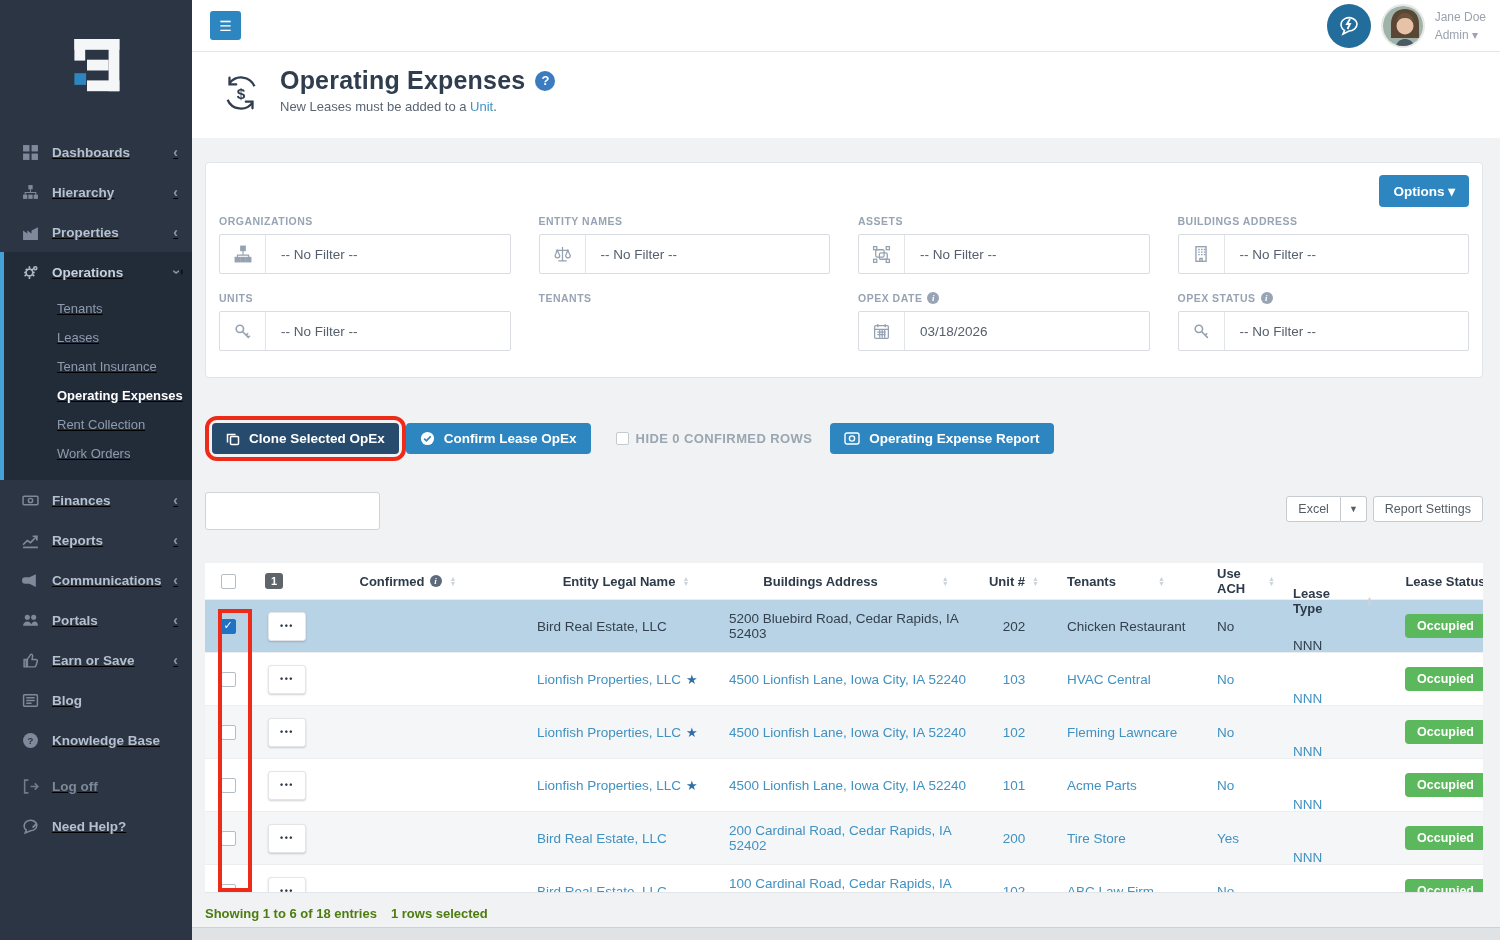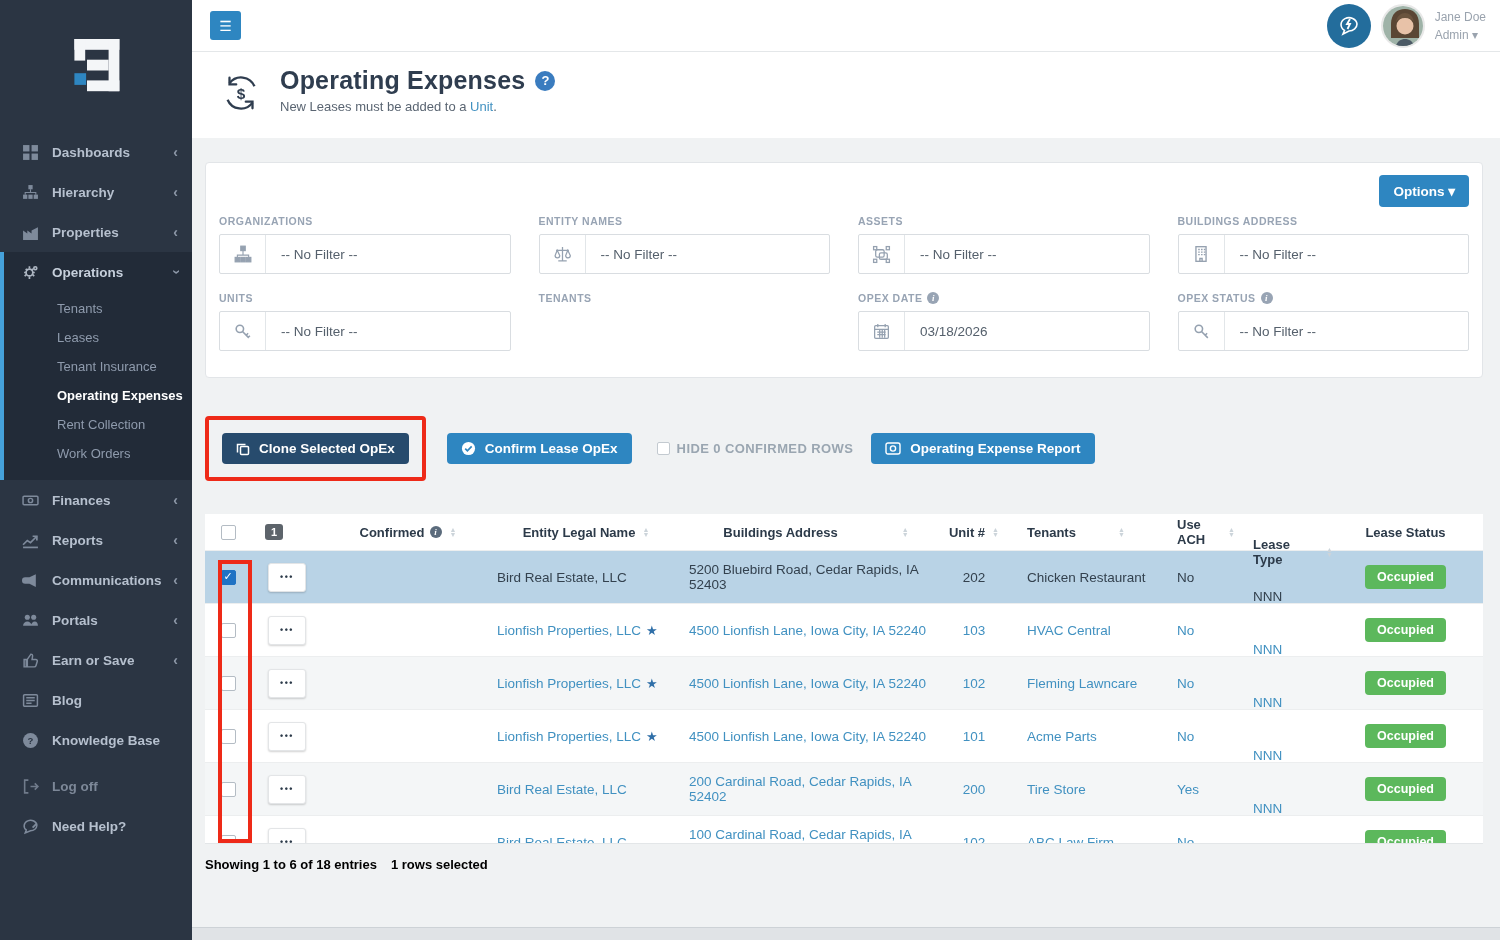--- a/index.html
+++ b/index.html
@@ -1,20 +1,20 @@
 <!DOCTYPE html>
 <html><head>
 <meta charset="utf-8">
 <style>
   * { box-sizing: border-box; margin: 0; padding: 0; }
   html,body { width:1500px; height:940px; overflow:hidden; font-family:"Liberation Sans","DejaVu Sans",sans-serif; background:#f0f2f3; }
   a { text-decoration:none; cursor:pointer; }
 
   
-  .sidebar { position:fixed; left:0; top:0; width:192px; height:940px; background:#2b3543; z-index:30; }
+  .sidebar { position:fixed; left:0; top:0; width:192px; height:940px; background:#2b3543; z-index:30;text-decoration:underline; }
   .logo-wrap { height:132px; display:flex; align-items:center; justify-content:center; }
   .nav-item { display:flex; align-items:center; height:40px; padding:0 14px 0 22px; color:#b6c0ce; font-size:13.5px; font-weight:600; cursor:pointer; }
   .nav-item .mi { width:17px; height:17px; margin-right:13px; flex:0 0 17px; opacity:.85; }
   .nav-item .chev { margin-left:auto; color:#8d98a8; font-size:14px; }
   .chev.down { display:inline-block; transform:rotate(-90deg); }
   .ops-block { background:#222b38; border-left:4px solid #45a1da; padding-left:0; }
   .ops-block .nav-item { padding-left:18px; color:#c6cfdb; }
   .subnav { padding:2px 0 12px 0; }
   .sub-item { display:block; padding:7px 0 7px 53px; color:#8f9bad; font-size:13px; cursor:pointer; }
   .sub-item.active { color:#ffffff; font-weight:700; }
@@ -46,21 +46,21 @@
   .filter-grid { display:grid; grid-template-columns:repeat(4,1fr); column-gap:28px; row-gap:18px; padding:0 0 0 0; }
   .f-label { font-size:10.5px; font-weight:700; letter-spacing:.5px; color:#98a4b4; margin-bottom:7px; display:flex; align-items:center; gap:5px; }
   .info-dot { width:12px; height:12px; border-radius:50%; background:#98a4b4; color:#fff; font-size:9px; font-style:italic; font-weight:700; display:inline-flex; align-items:center; justify-content:center; font-family:"Liberation Serif",serif; }
   .f-box { display:flex; height:40px; border:1px solid #d9dde1; border-radius:2px; background:#fff; cursor:pointer; }
   .f-icon { width:46px; border-right:1px solid #e2e6e9; display:flex; align-items:center; justify-content:center; }
   .f-icon svg { stroke:#95a1b0; }
   .f-val { display:flex; align-items:center; padding-left:15px; font-size:13.5px; color:#55606c; }
 
   
   .actions-row { display:flex; align-items:center; margin-top:38px; }
-  .red-outline { border:4px solid #ee2a18; padding:13px; border-radius:4px; margin-right:21px; }
+  .red-outline { border:4px solid #ee2a18; padding:3px; border-radius:12px; }
   .btn { display:inline-flex; align-items:center; gap:9px; border:none; border-radius:4px; color:#fff; font-size:13.5px; font-weight:600; padding:0 14px; height:31px; cursor:pointer; }
   .btn-clone { background:#274b6d; }
   .btn-blue { background:#2e86c1; }
   .hide-rows { display:flex; align-items:center; gap:7px; margin:0 18px 0 25px; font-size:13px; font-weight:700; letter-spacing:.4px; color:#9aa6b1; }
   .hide-rows .cb-plain { width:13px; height:13px; border:1px solid #c3cad0; border-radius:2px; background:#fff; cursor:pointer; }
 
   
   .table-tools { display:flex; align-items:flex-start; margin-top:31px; }
   .search-input { width:175px; height:38px; border:1px solid #cfd4d9; border-radius:3px; background:#fff; padding:0 8px; font-size:13px; }
   .tools-right { margin-left:auto; display:flex; gap:6px; margin-top:4px; }
@@ -71,21 +71,21 @@
 
   
   .grid-table { position:relative; margin-top:33px; height:330px; overflow:hidden; border-bottom:1px solid #e3e6e8; }
   .thead { display:flex; align-items:center; height:36px; background:#fff; font-size:13px; font-weight:700; color:#2c3a49; }
   .trow { display:flex; align-items:center; height:53px; background:#fff; border-top:1px solid #eceeef; font-size:13.5px; }
   .trow.alt { background:#f4f6f7; }
   .trow.sel { background:#b9d3e6; }
   .c-check { flex:0 0 46px; display:flex; justify-content:center; }
   .c-dots { flex:0 0 72px; display:flex; justify-content:center; }
   .c-conf { flex:0 0 170px; display:flex; align-items:center; justify-content:center; gap:5px; }
-  .c-entity { flex:0 0 182px; padding-left:4px; }
+  .c-entity { flex:0 0 182px; padding-left:4px;margin-left:40px; }
   .c-addr { flex:0 0 268px; padding-left:14px; }
   .c-unit { flex:0 0 62px; text-align:center; }
   .c-ten { flex:0 0 148px; padding-left:22px; }
   .c-ach { flex:0 0 82px; padding-left:24px; }
   .c-lt { flex:0 0 98px; padding-left:18px;margin-top:39px; }
   .c-status { flex:0 0 145px; display:flex; justify-content:center; }
   .thead .c-entity, .thead .c-addr { display:flex; align-items:center; justify-content:center; gap:4px; }
   .thead .c-unit, .thead .c-ten, .thead .c-ach, .thead .c-lt { display:flex; align-items:center; gap:4px; }
   .sorter { display:inline-flex; flex-direction:column; line-height:5px; font-size:7px; color:#ccd4da; margin-left:3px; }
   .cb { width:15px; height:15px; border:1px solid #b4bcc4; border-radius:2px; background:#fff; cursor:pointer; position:relative; }
@@ -93,21 +93,21 @@
   .cb.checked::after { content:"✓"; position:absolute; left:2px; top:-1px; color:#fff; font-size:11px; font-weight:700; }
   .count-badge { background:#5d646b; color:#fff; font-size:11px; font-weight:700; border-radius:3px; padding:2px 6px; margin-left:14px; }
   .dots { width:38px; height:29px; background:#fff; border:1px solid #e3e5e7; border-radius:3px; box-shadow:0 1px 2px rgba(0,0,0,.18); cursor:pointer; font-size:9px; font-weight:700; letter-spacing:1.5px; color:#2c3a49; }
   .tl { color:#4191c1; font-size:13.5px; }
   .trow.sel .tl { color:#33414e; }
   .star { color:#2f6fa8; font-size:13px; margin-left:5px; }
   .badge-occ { background:#5cb85c; color:#fff; font-size:12.5px; font-weight:600; padding:5px 12px; border-radius:4px; }
   .info-dot.dark { background:#5b6b7c; }
   .red-col { position:absolute; left:13px; top:46px; width:34px; height:283px; border:4px solid #ee2a18; pointer-events:none; z-index:5; }
 
-  .table-footer { margin-top:13px; font-size:13px; font-weight:700; color:#000000; display:flex; gap:14px; }
+  .table-footer { margin-top:13px; font-size:13px; font-weight:700; color:#4d7c0f; display:flex; gap:14px; }
   .bottom-strip { position:fixed; left:192px; right:0; bottom:0; height:13px; background:#e0e3e6; border-top:1px solid #cdd2d6; }
 
   .mi svg, .bi { display:block; }
 </style>
 </head>
 <body>
 
 <aside class="sidebar">
   <div class="logo-wrap">
     <svg width="72" height="72" viewBox="0 0 80 80" class="bi">
@@ -468,20 +468,30 @@
       </label>
       <button class="btn btn-blue">
         <svg width="16" height="13" viewBox="0 0 16 13" fill="none" stroke="#fff" stroke-width="1.4">
             <rect x="1" y="1" width="14" height="11" rx="2"></rect>
             <circle cx="8" cy="6.5" r="2.6"></circle>
           </svg>
         <span>Operating Expense Report</span>
       </button>
     </div>
 
+    <div class="table-tools">
+      <input class="search-input" type="text" value="" style="">
+      <div class="tools-right">
+        <span class="excel-group">
+          <button class="btn-gray">Excel</button>
+          <button class="btn-gray">▼</button>
+        </span>
+        <button class="btn-gray">Report Settings</button>
+      </div>
+    </div>
 
     <section class="grid-table">
       <div class="red-col"></div>
 
       <div class="thead">
         <div class="c-check">
             <span class="cb"></span>
           </div>
         <div class="c-dots" style="justify-content:flex-start;">
             <span class="count-badge">1</span>

